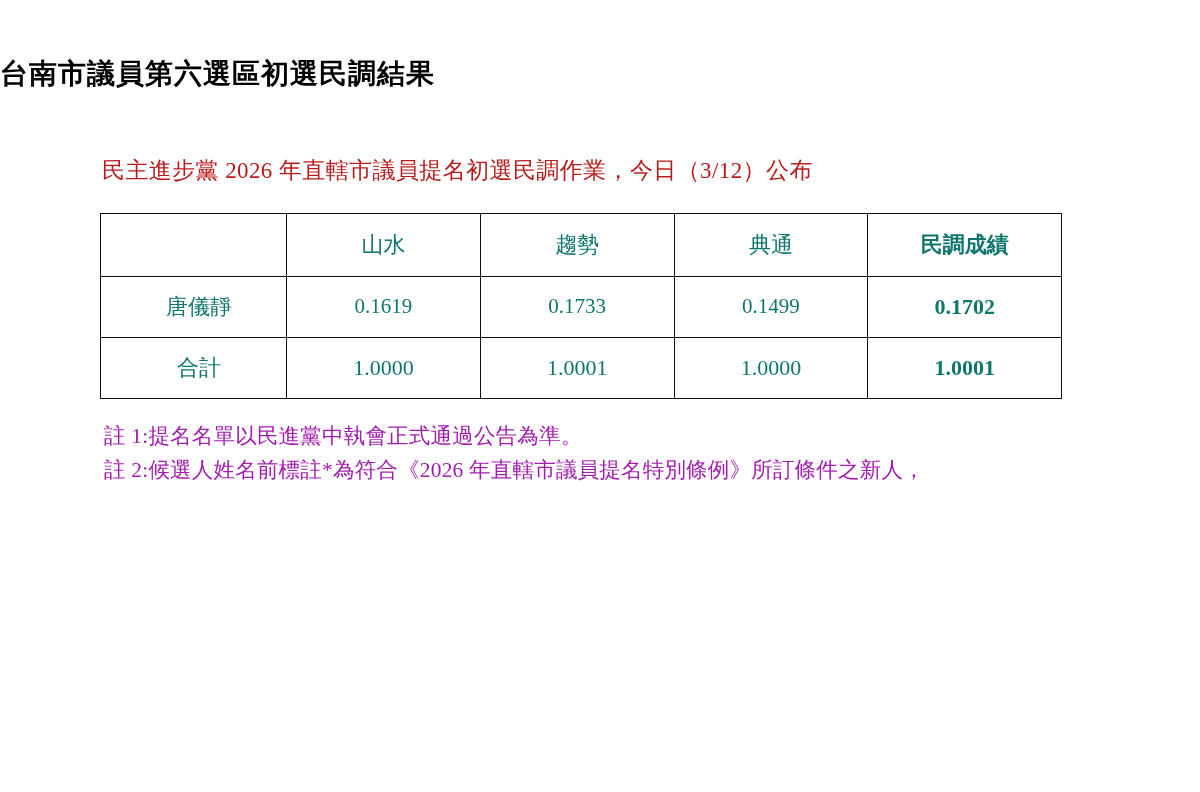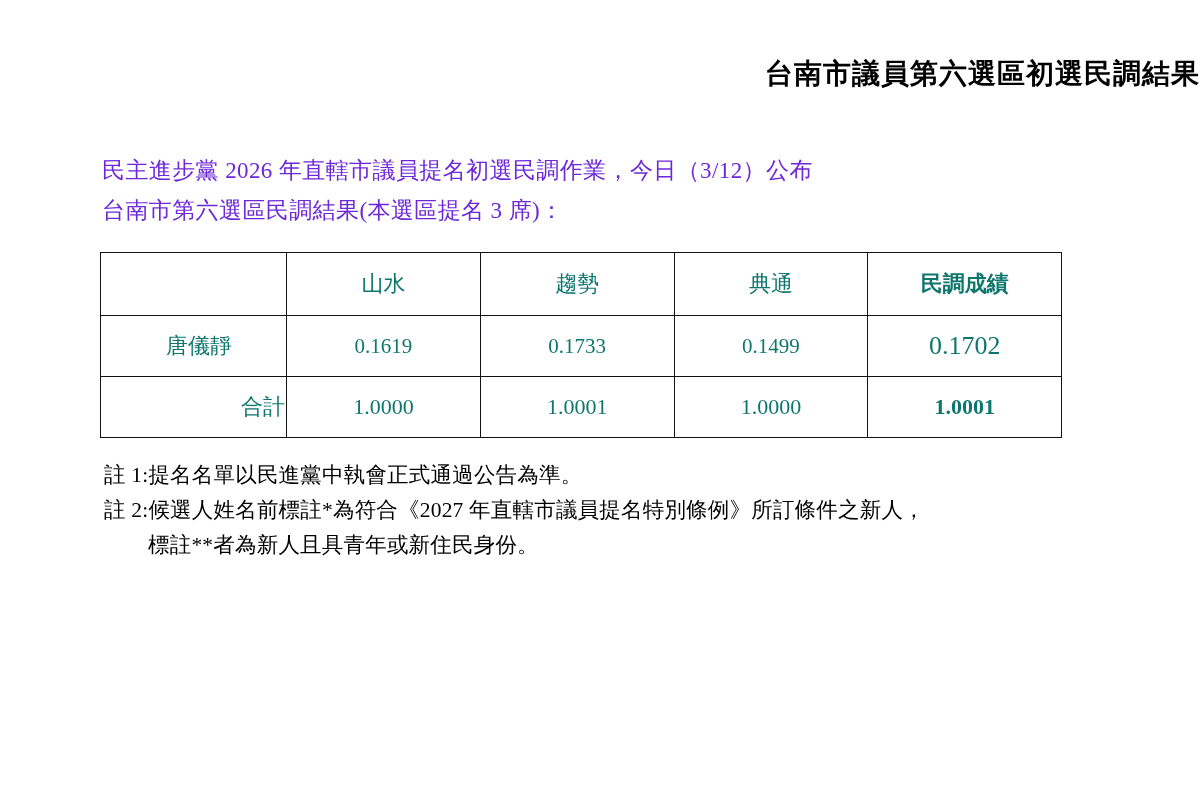--- a/index.html
+++ b/index.html
@@ -15,34 +15,34 @@
     overflow: hidden;
   }
   .page {
     position: relative;
     width: 1200px;
     height: 792px;
     box-sizing: border-box;
     padding: 0;
   }
   .title {
-    text-align: right;
+    text-align: left;
     font-size: 28px;
     font-weight: bold;
     letter-spacing: 1px;
     margin-top: 55px;
     margin-bottom: 0;
     color: #000;
   }
   .intro {
     margin: 58px 0 0 102px;
     width: 1000px;
     font-size: 23px;
     line-height: 1.72;
-    color: #6d28d9;
+    color: #b91c1c;
     letter-spacing: 0.4px;
   }
   .intro .line {
     display: block;
     white-space: pre;
   }
   table.poll {
     margin: 22px 0 0 100px;
     border-collapse: collapse;
     width: 962px;
@@ -66,59 +66,57 @@
     width: 186px;
   }
   table.poll th.result-head {
     font-weight: bold;
   }
   table.poll td.name-cell {
     font-size: 22px;
     padding-left: 12px;
   }
   table.poll td.result-cell {
-    font-weight: normal;
-    font-size: 26px;
+    font-weight: bold;
+    font-size: 22px;
   }
   table.poll tr.total-row td {
     font-size: 22px;
   }
   table.poll tr.total-row td.name-cell {
     font-weight: normal;
-    text-align: right;
   }
   table.poll tr.total-row td.result-cell {
     font-weight: bold;
   }
   .notes {
     margin: 20px 0 0 104px;
     width: 1010px;
     font-size: 21.5px;
     line-height: 1.62;
-    color: #000000;
+    color: #a21caf;
     letter-spacing: 0.2px;
   }
   .notes .note {
     display: block;
     white-space: pre;
   }
   .notes .note.indent {
     padding-left: 44px;
   }
 </style>
 </head>
 <body>
 
 <div class="page">
 
   <h1 class="title">台南市議員第六選區初選民調結果</h1>
 
   <div class="intro">
     <span class="line">民主進步黨 2026 年直轄市議員提名初選民調作業，今日（3/12）公布</span>
-    <span class="line">台南市第六選區民調結果(本選區提名 3 席)：</span>
   </div>
 
   <table class="poll">
     <thead>
       <tr>
         <th class="blank-head"></th>
         <th>山水</th>
         <th>趨勢</th>
         <th>典通</th>
         <th class="result-head">民調成績</th>
@@ -137,17 +135,16 @@
         <td>1.0000</td>
         <td>1.0001</td>
         <td>1.0000</td>
         <td class="result-cell">1.0001</td>
       </tr>
     </tbody>
   </table>
 
   <div class="notes">
     <span class="note">註 1:提名名單以民進黨中執會正式通過公告為準。</span>
-    <span class="note">註 2:候選人姓名前標註*為符合《2027 年直轄市議員提名特別條例》所訂條件之新人，</span>
-    <span class="note indent">標註**者為新人且具青年或新住民身份。</span>
+    <span class="note">註 2:候選人姓名前標註*為符合《2026 年直轄市議員提名特別條例》所訂條件之新人，</span>
   </div>
 
 </div>
 
 </body></html>

